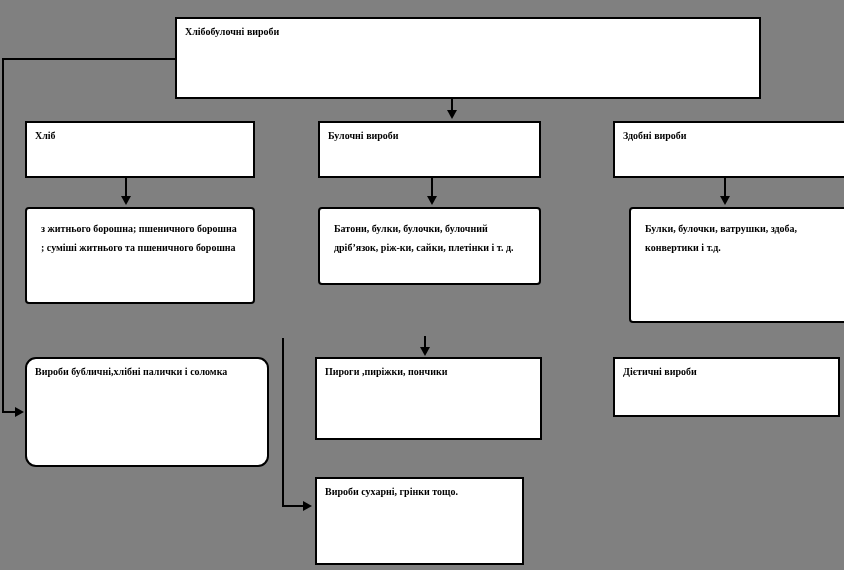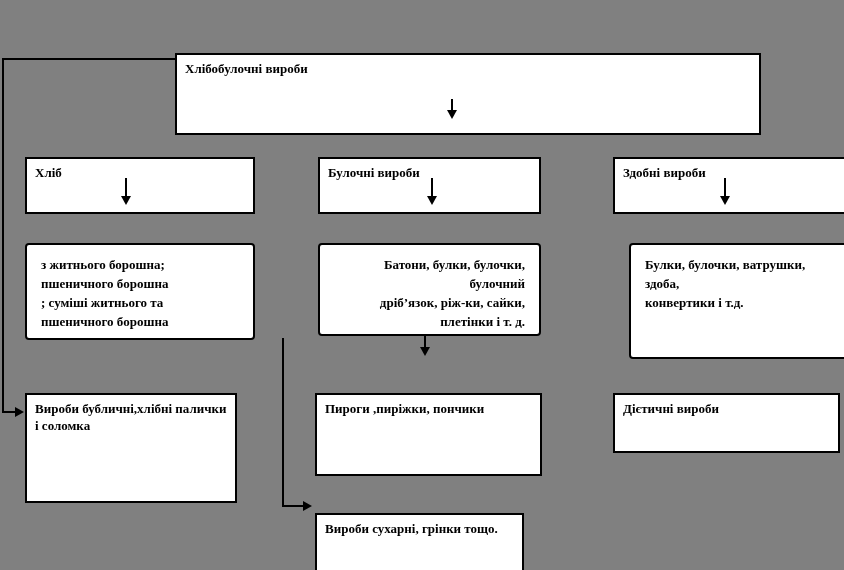--- a/index.html
+++ b/index.html
@@ -11,24 +11,23 @@
     font-family: "Liberation Serif", "DejaVu Serif", serif;
     overflow: hidden;
   }
   .node {
     position: absolute;
     background: #ffffff;
     border: 2px solid #000000;
     box-sizing: border-box;
     color: #000000;
     font-weight: bold;
-    font-size: 13px;
+    font-size: 10px;
     padding: 6px 8px;
     line-height: 1.3;
-    margin-top: 36px;
   }
   .node.rounded {
     border-radius: 4px;
     padding: 10px 14px 6px 14px;
   }
   .node.rounded .tline { display: block; line-height: 19px; }
   
   .hline, .vline { position: absolute; background: #000000; }
   .hline { height: 2px; }
   .vline { width: 2px; }
@@ -44,23 +43,23 @@
     border-bottom: 5px solid transparent;
     border-left: 9px solid #000000;
   }
 
   
   #root      { left: 175px; top: 17px;  width: 586px; height: 82px; }
   #bread     { left: 25px;  top: 121px; width: 230px; height: 57px; }
   #buns      { left: 318px; top: 121px; width: 223px; height: 57px; }
   #rich      { left: 613px; top: 121px; width: 245px; height: 57px; }
   #breadtypes{ left: 25px;  top: 207px; width: 230px; height: 97px; }
-  #buntypes  { left: 318px; top: 207px; width: 223px; height: 93px; text-align: right; }
+  #buntypes  { left: 318px; top: 207px; width: 223px; height: 78px; }
   #richtypes { left: 629px; top: 207px; width: 227px; height: 116px; }
-  #bublik    { left: 25px;  top: 357px; width: 212px; height: 110px; }
+  #bublik    { left: 25px;  top: 357px; width: 244px; height: 110px; border-radius: 11px; }
   #pies      { left: 315px; top: 357px; width: 227px; height: 83px; }
   #diet      { left: 613px; top: 357px; width: 227px; height: 60px; }
   #rusks     { left: 315px; top: 477px; width: 209px; height: 88px; }
 </style>
 </head>
 <body>
 
 <div class="canvas">
 
   <div class="node" id="root">

